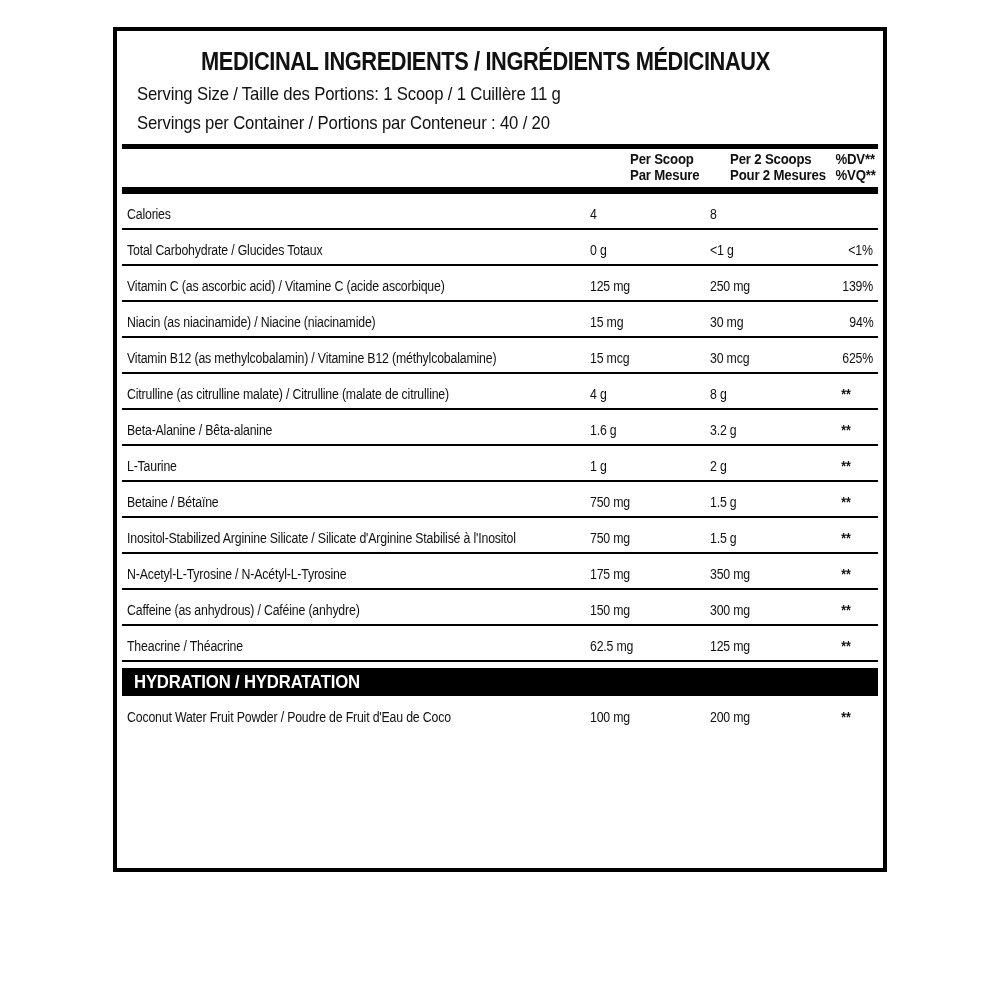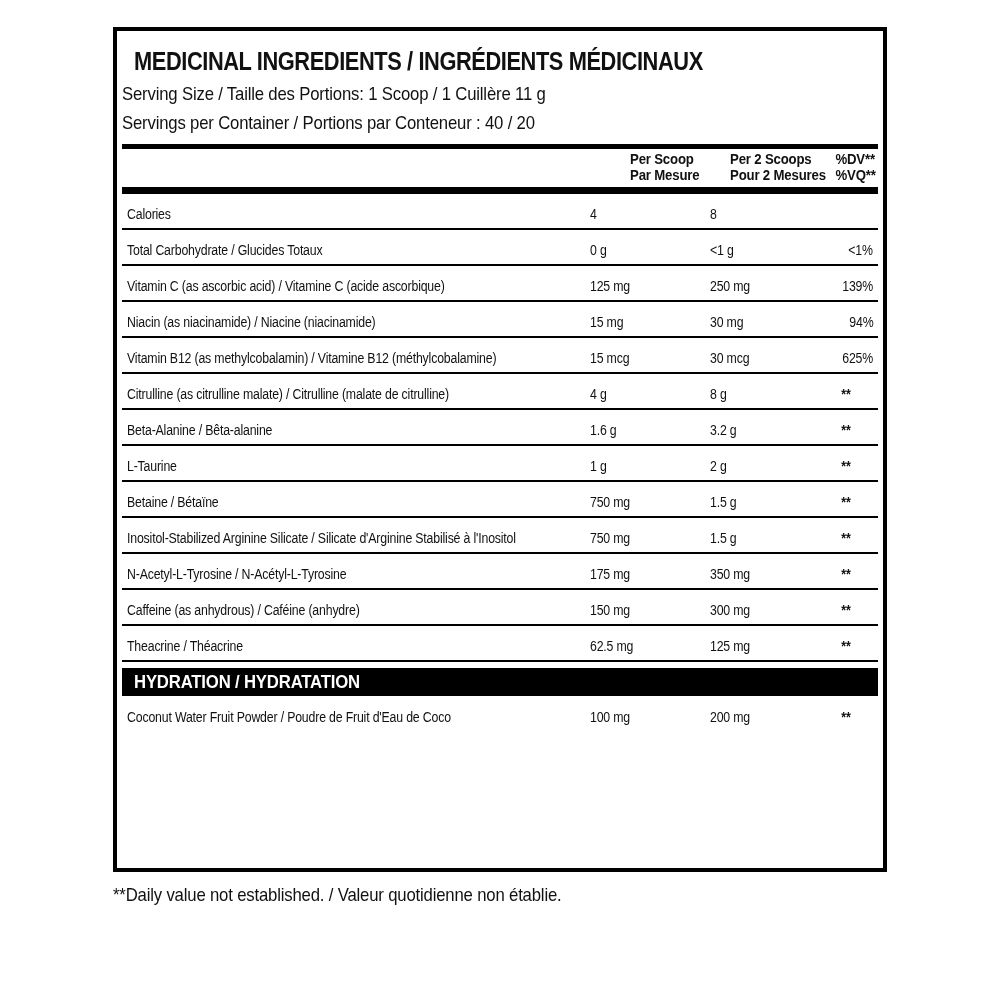--- a/index.html
+++ b/index.html
@@ -18,25 +18,25 @@
   .box {
     position: absolute; left: 113px; top: 27px;
     width: 774px; height: 845px;
     border: 4px solid #000; box-sizing: border-box;
     background: #fff;
   }
   .box-inner { padding: 13px 5px 0 5px; }
 
   .title {
     margin-left: 12px; height: 35px; line-height: 35px;
-    font-size: 26px; font-weight: 700;
+    font-size: 26px; font-weight: 700; text-align: right;
   }
   .title .cx { transform: scaleX(0.84); letter-spacing: -0.5px; }
 
-  .sub { margin-left: 0; height: 29px; line-height: 29px; font-size: 19px; }
+  .sub { margin-left: 15px; height: 29px; line-height: 29px; font-size: 19px; }
 
   .rule { background: #000; }
   .rule-thin { height: 5px; margin-top: 7px; }
   .rule-thick { height: 7px; }
 
   .col-header {
     display: grid; grid-template-columns: 1fr 100px 100px 48px;
     height: 38px; box-sizing: border-box;
     align-items: end; padding-bottom: 4px;
     font-weight: 700; font-size: 15px; line-height: 16px;
@@ -195,18 +195,15 @@
             <div class="cell v1"><span class="cx">100 mg</span></div>
             <div class="cell v2"><span class="cx">200 mg</span></div>
             <div class="cell dv star"><span class="cx cx-r">**</span></div>
           </div>
         </div>
 
     </div>
   </div>
 
   <div class="footer">
-    <div class="fn1">
-      <span class="cx">**Daily value not established. / Valeur quotidienne non établie.</span>
-    </div>
   </div>
 
 </div>
 
 </body></html>

